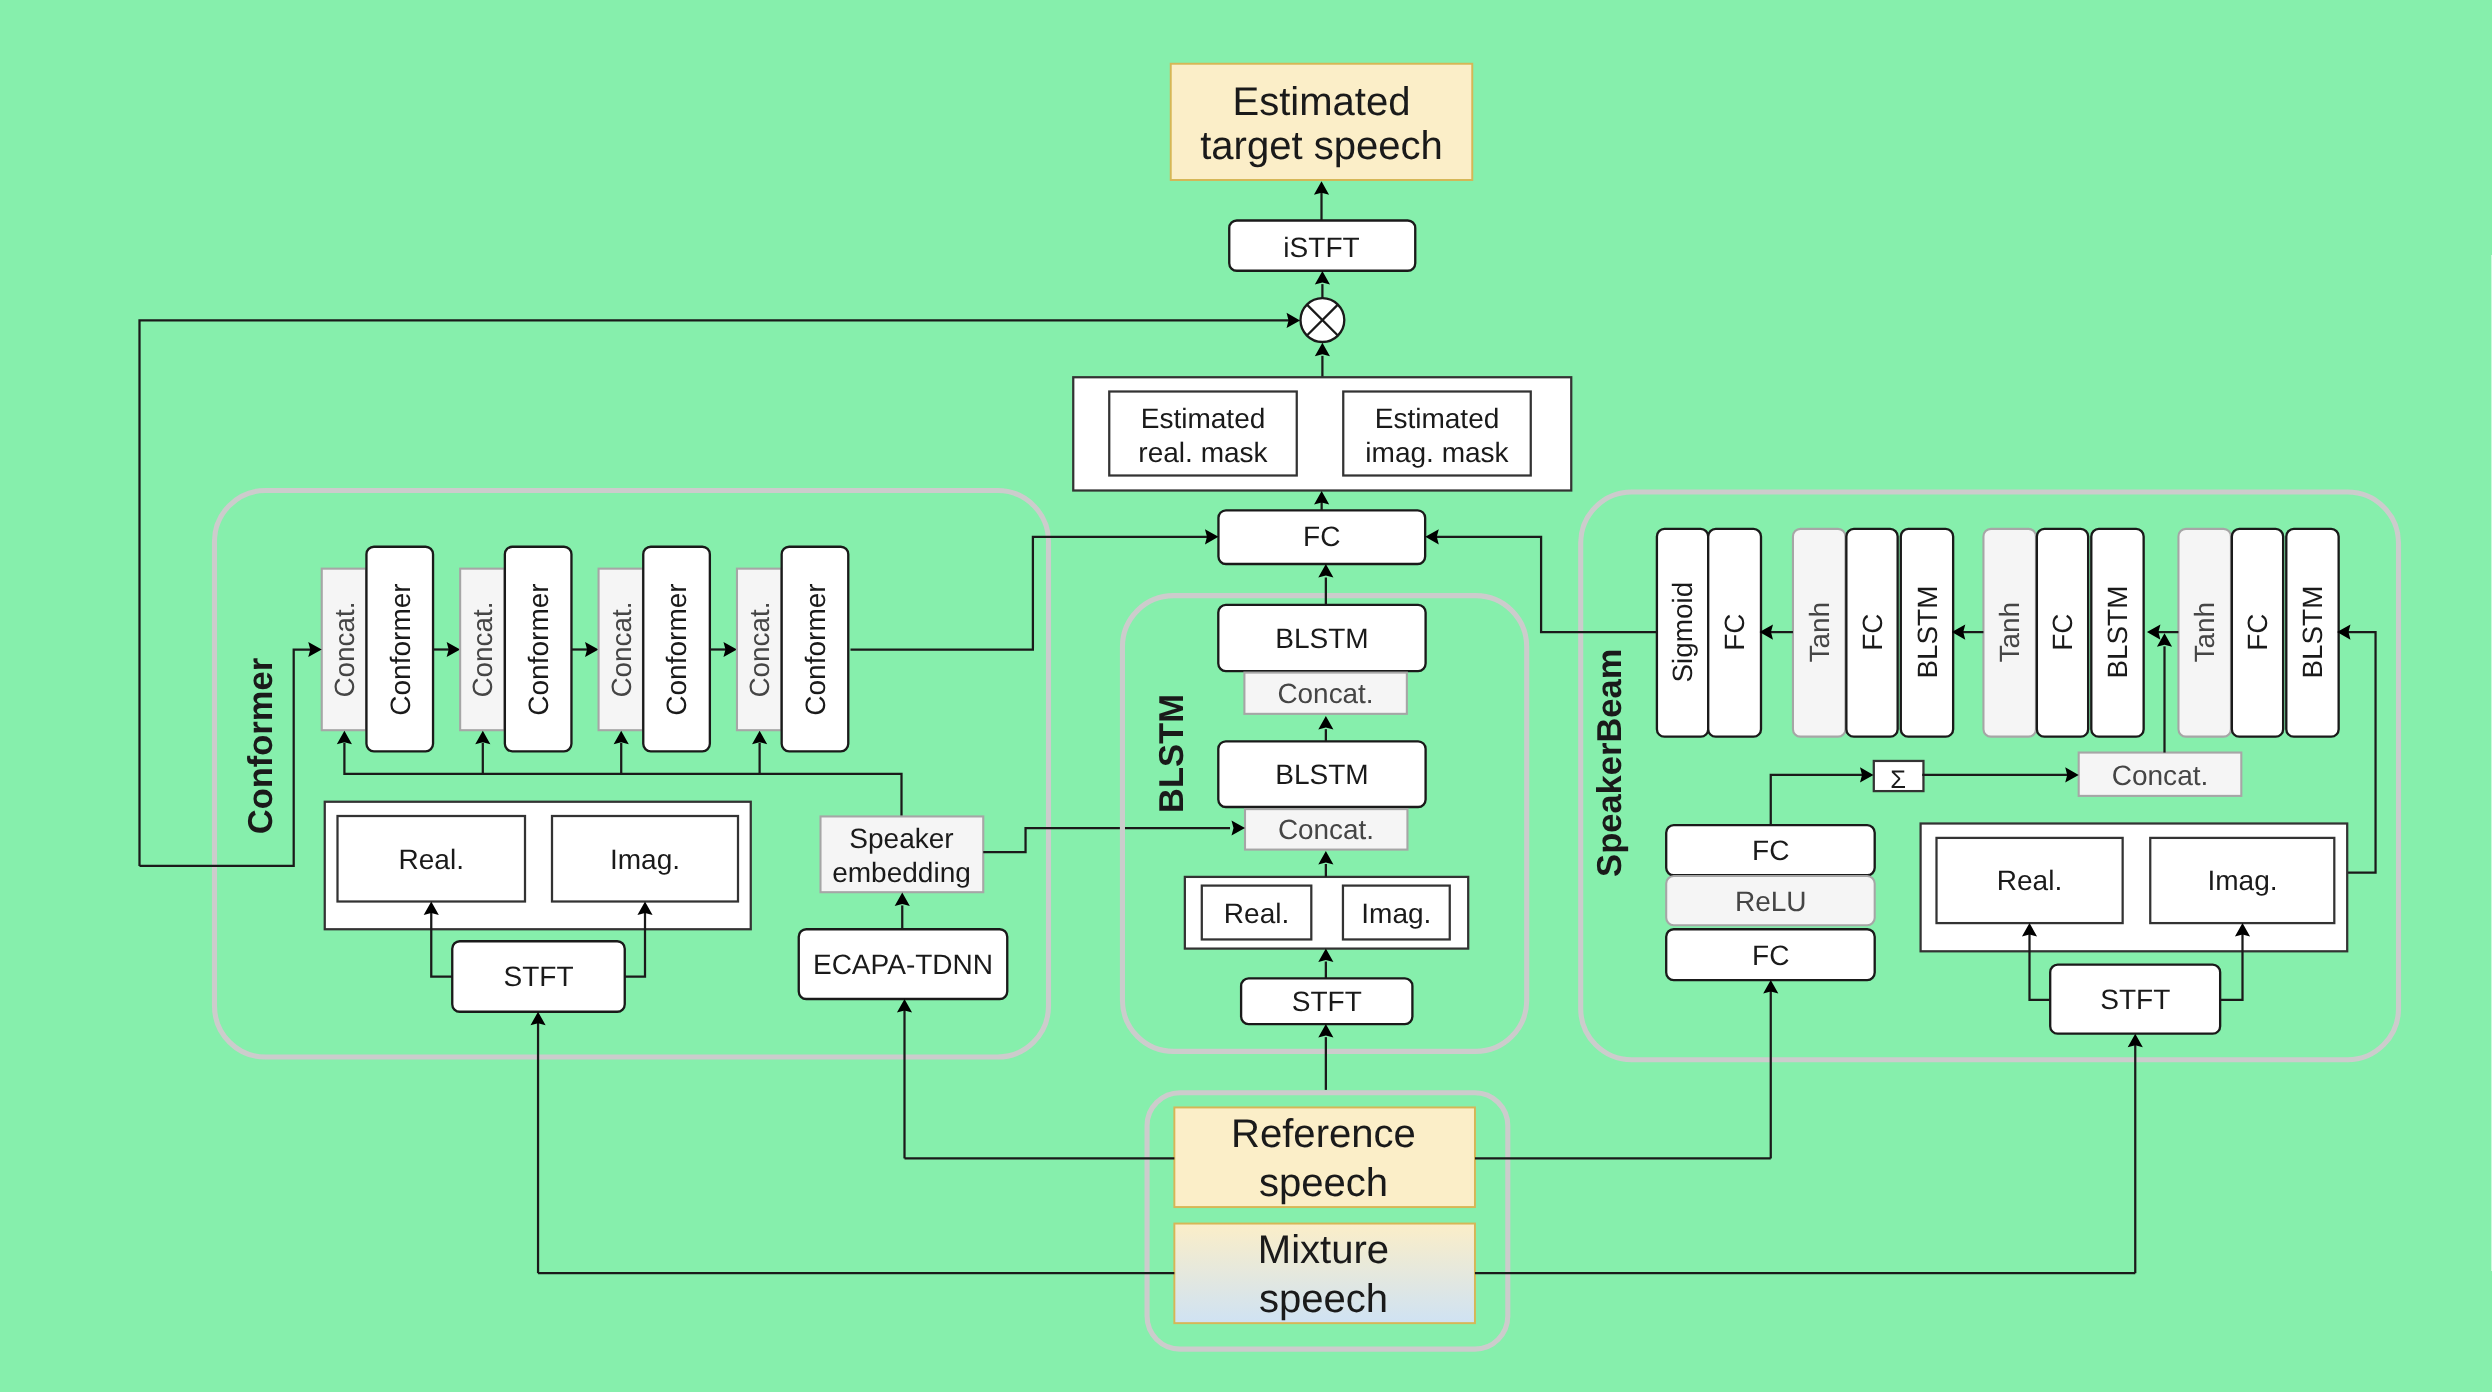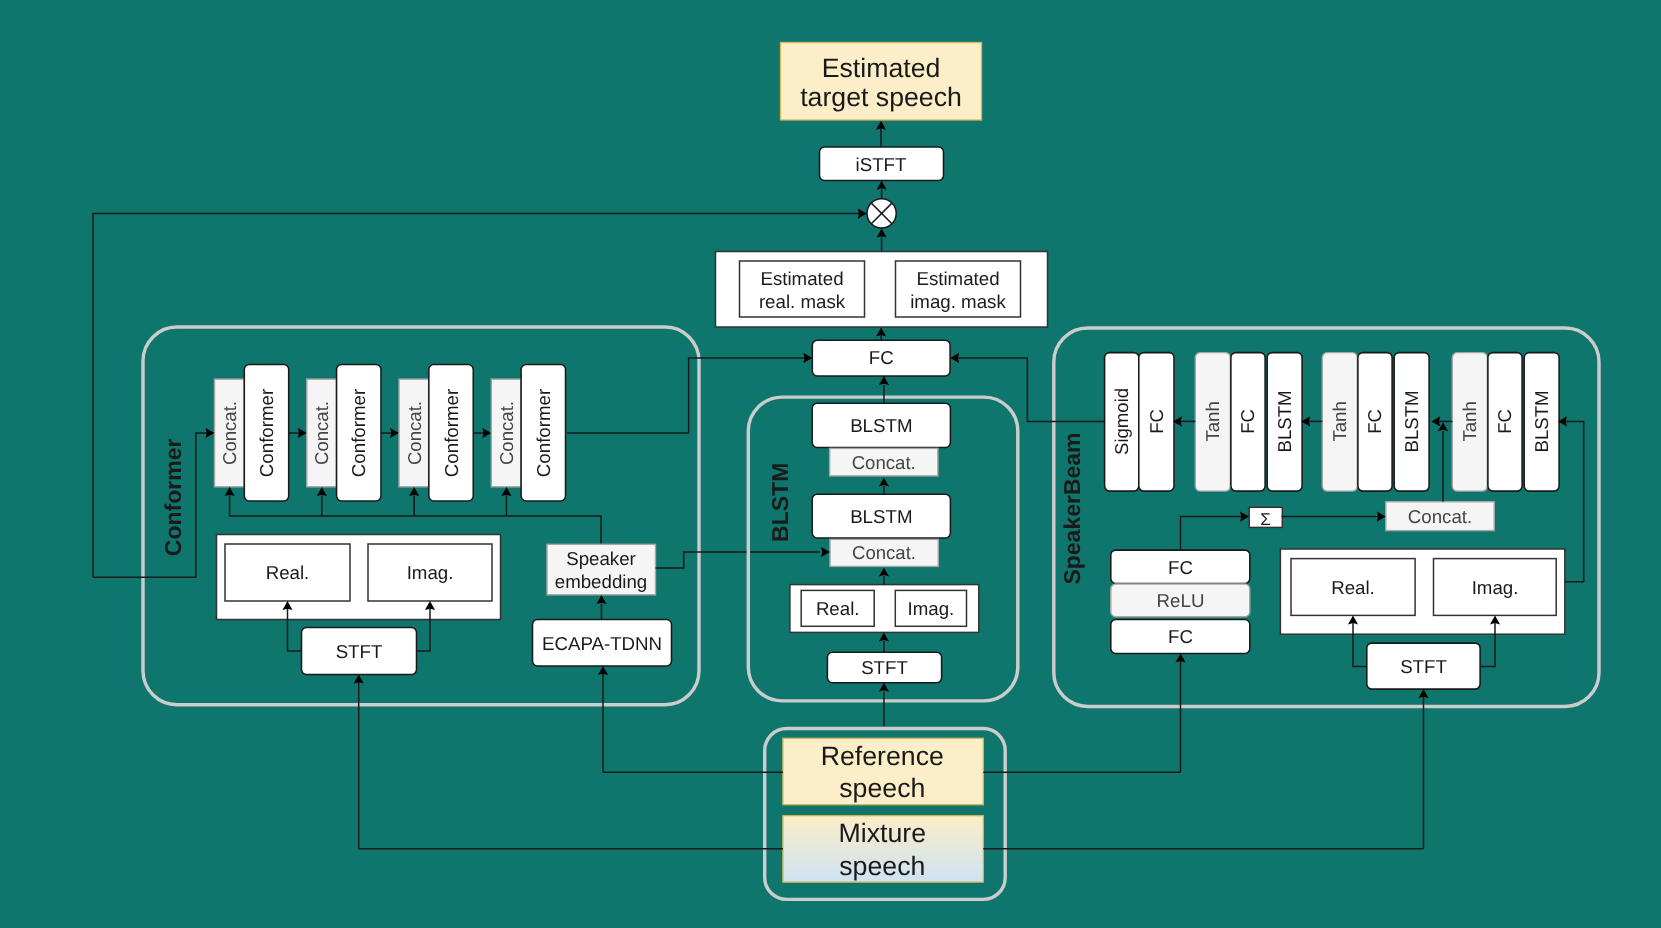--- a/index.html
+++ b/index.html
@@ -1,20 +1,20 @@
 <!DOCTYPE html>
 <html><head>
 <meta charset="utf-8">
 <title>Target speech extraction architecture</title>
 <style>
   html,body{margin:0;padding:0;background:#ffffff;}
   *{-webkit-font-smoothing:antialiased;text-rendering:geometricPrecision;}
   body{width:1661px;height:928px;overflow:hidden;
        font-family:"Liberation Sans",sans-serif;}
-  #stage{position:relative;width:1661px;height:928px;background:#0f766e;}
+  #stage{position:relative;width:1661px;height:928px;background:#86efac;}
   svg#diagram{position:absolute;left:0;top:0;display:block;}
   text{font-family:"Liberation Sans",sans-serif;fill:#1a1a1a;
        dominant-baseline:central;}
   .t26{font-size:26.7px;}
   .t19{font-size:18.7px;}
   .t18{font-size:18.6px;}
   .t17{font-size:17px;}
   .grp{font-weight:bold;font-size:23px;}
   .muted{fill:#454545;}
   .box{fill:#ffffff;stroke:#1a1a1a;stroke-width:1.55;}

